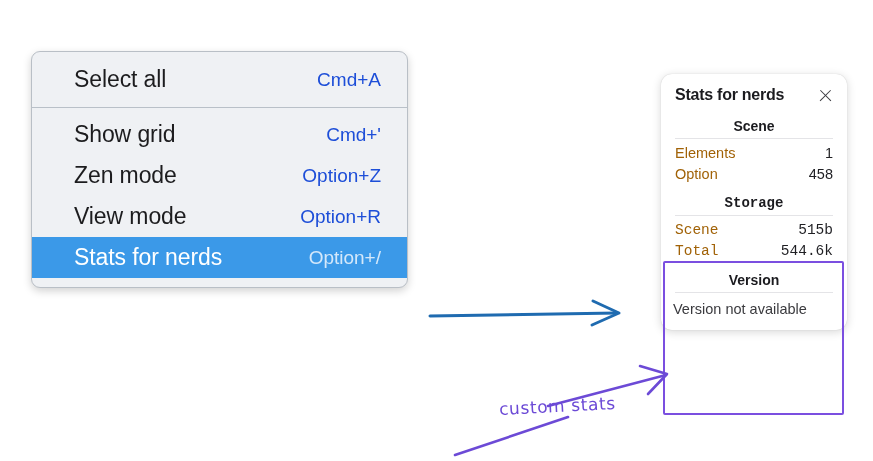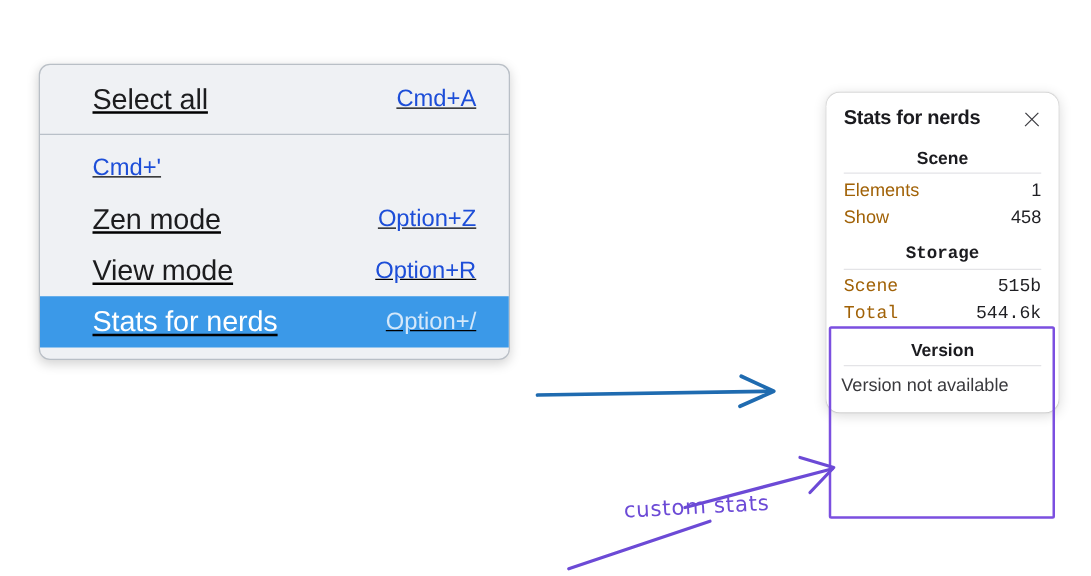--- a/index.html
+++ b/index.html
@@ -36,21 +36,20 @@
     margin: 7px 0 6px 0;
   }
   .menu-item {
     display: flex;
     align-items: center;
     justify-content: space-between;
     height: 41px;
     padding: 0 26px 0 42px;
     box-sizing: border-box;
     cursor: default;
-    text-decoration: underline;
   }
   .menu-item .label {
     font-size: 23px;
     color: #1c1c1e;
     letter-spacing: -0.1px;
     white-space: nowrap;
   }
   .menu-item .shortcut {
     font-size: 19px;
     color: #1d4ed8;
@@ -177,20 +176,21 @@
     <div class="menu-item">
       <span class="label">Select all</span>
       <span class="shortcut">Cmd+A</span>
     </div>
   </div>
 
   <div class="menu-separator"></div>
 
   <div class="menu-section">
     <div class="menu-item">
+      <span class="label">Show grid</span>
       <span class="shortcut">Cmd+'</span>
     </div>
     <div class="menu-item">
       <span class="label">Zen mode</span>
       <span class="shortcut">Option+Z</span>
     </div>
     <div class="menu-item">
       <span class="label">View mode</span>
       <span class="shortcut">Option+R</span>
     </div>
@@ -210,21 +210,21 @@
   </div>
 
   <div>
     <div class="section-head">Scene</div>
     <div class="section-rule"></div>
     <div class="stat-row">
       <span class="k">Elements</span>
       <span class="v">1</span>
     </div>
     <div class="stat-row">
-      <span class="k">Show</span>
+      <span class="k">Option</span>
       <span class="v">458</span>
     </div>
   </div>
 
   <div style="padding-top:10px;font-family:Liberation Mono, monospace;">
     <div class="section-head">Storage</div>
     <div class="section-rule"></div>
     <div class="stat-row">
       <span class="k">Scene</span>
       <span class="v">515b</span>

